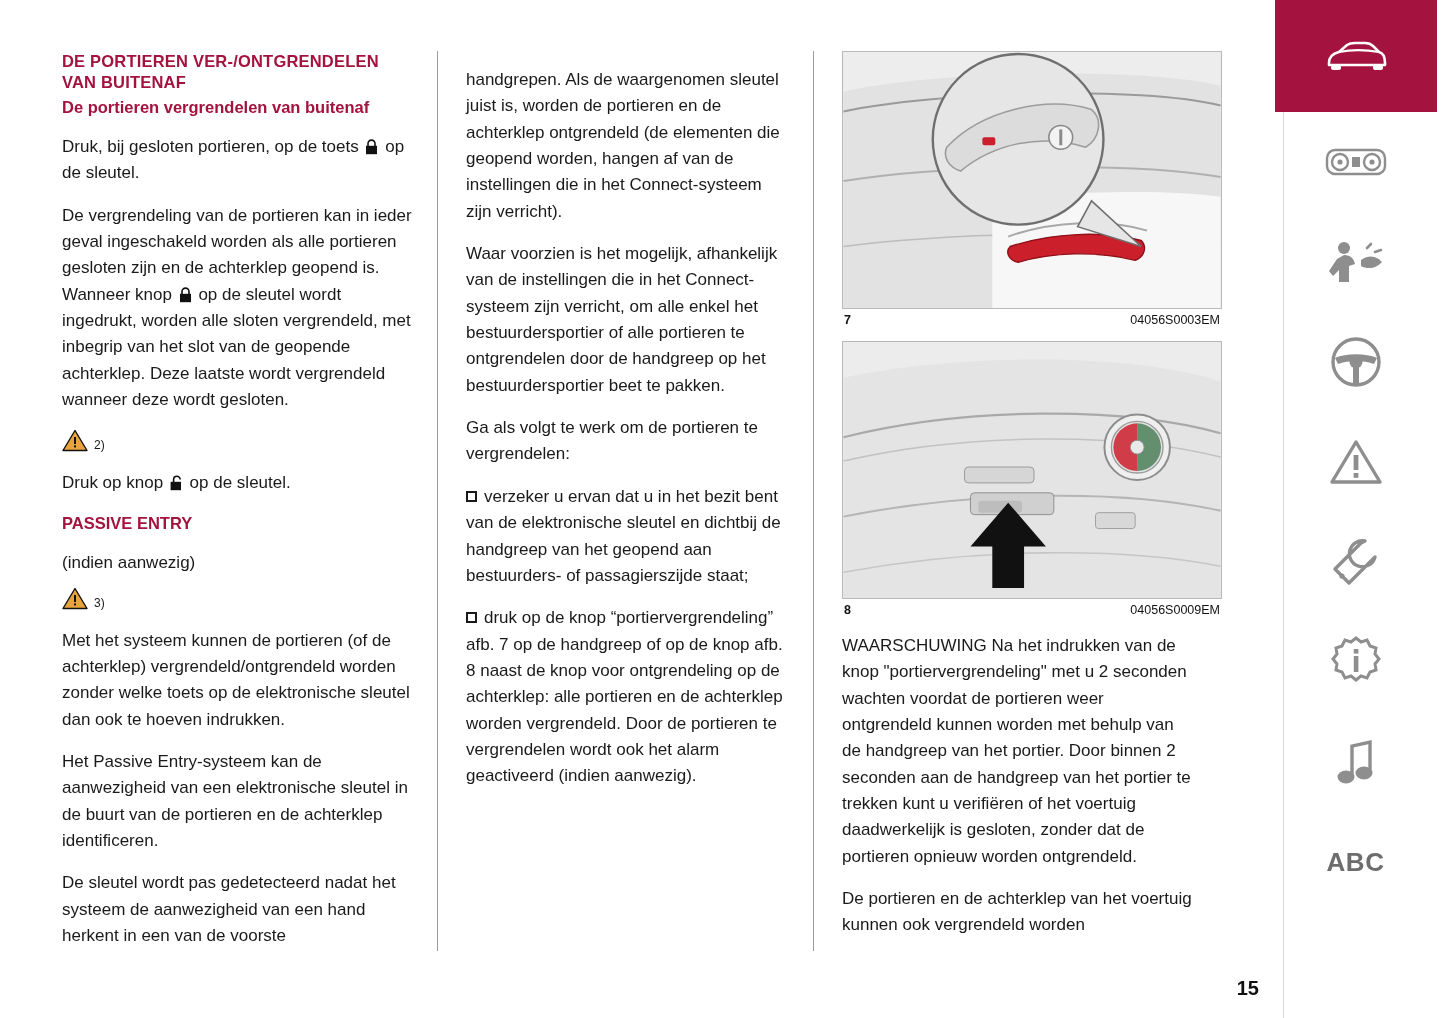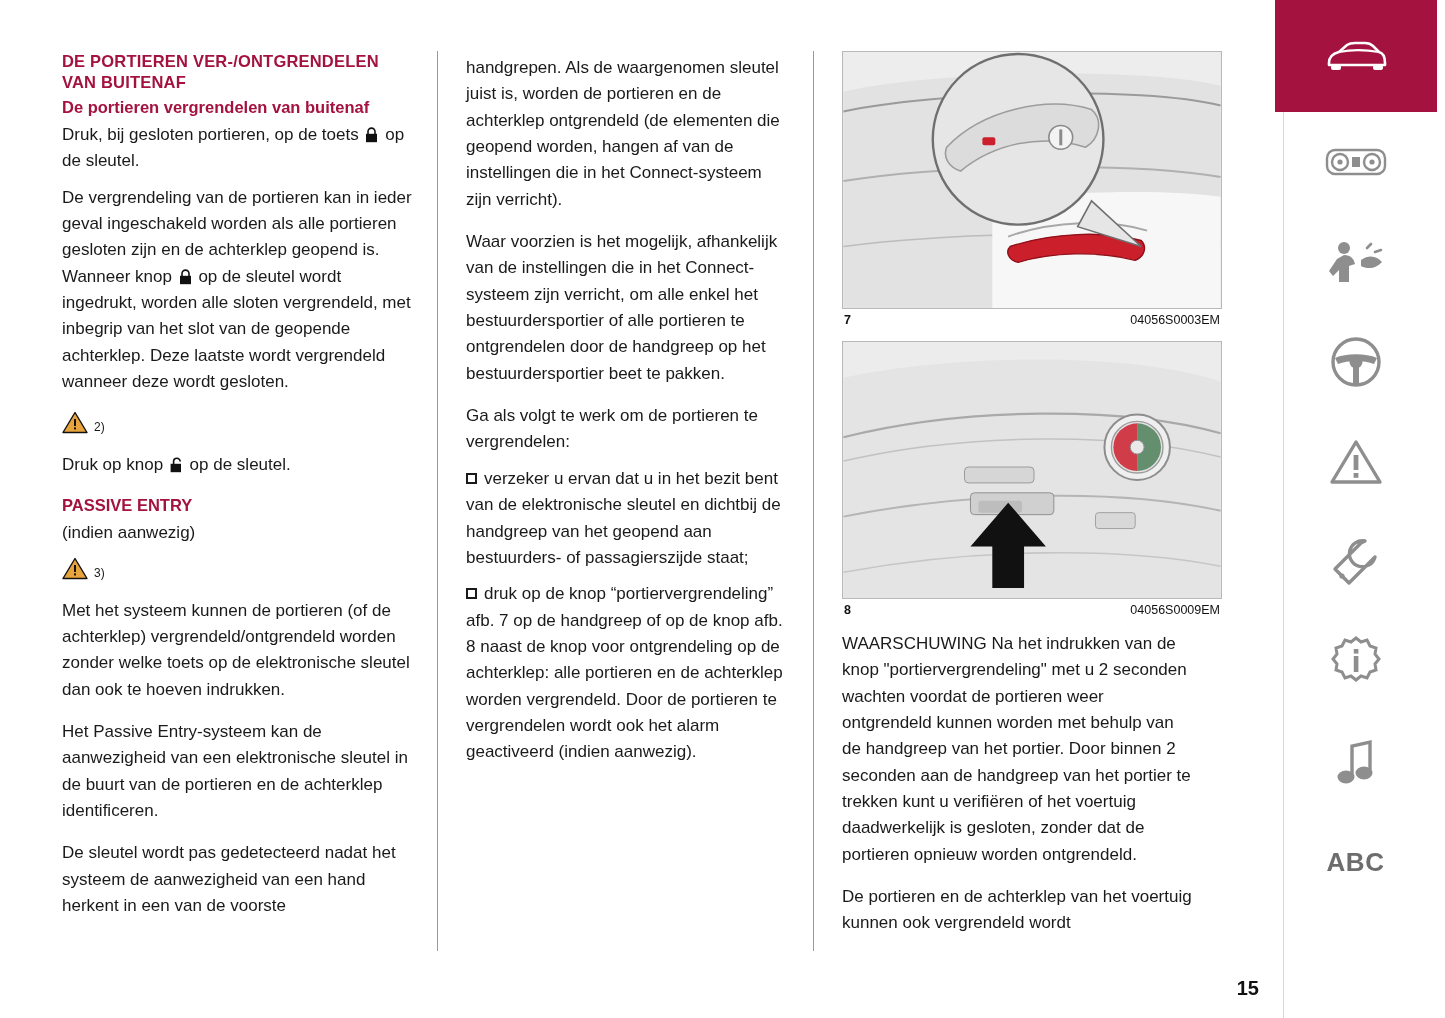--- a/index.html
+++ b/index.html
@@ -54,21 +54,21 @@
     color: #a4123f;
     font-size: 16.5px;
     font-weight: bold;
     line-height: 1.3;
     margin: 10px 0 3px 0;
   }
   h3.sub-red.first { margin-top: 2px; }
   p {
     font-size: 17px;
     line-height: 1.55;
-    margin: 4px 0 16px 0;
+    margin: 16px 0 16px 0;
     color: #1a1a1a;
   }
   p.tight { margin-bottom: 10px; }
   .inline-lock {
     display:inline-block;
     width: 13px; height: 16px;
     vertical-align: -3px;
     margin: 0 2px;
   }
   .warn-row { margin: 4px 0 18px 0; display:flex; align-items:flex-end; gap:6px;}
@@ -279,21 +279,21 @@
               <path d="M150 248 L150 206 L128 206 L166 162 L204 206 L182 206 L182 248 Z" fill="#111"></path>
             </svg>
           </div>
           <div class="fig-cap">
             <span class="num">8</span>
             <span class="code">04056S0009EM</span>
           </div>
         </div>
 
         <p>WAARSCHUWING Na het indrukken van de knop "portiervergrendeling" met u 2 seconden wachten voordat de portieren weer ontgrendeld kunnen worden met behulp van de handgreep van het portier. Door binnen 2 seconden aan de handgreep van het portier te trekken kunt u verifiëren of het voertuig daadwerkelijk is gesloten, zonder dat de portieren opnieuw worden ontgrendeld.</p>
-        <p>De portieren en de achterklep van het voertuig kunnen ook vergrendeld wordt</p>
+        <p>De portieren en de achterklep van het voertuig kunnen ook vergrendeld worden</p>
       </div>
     </div>
 
     <div class="page-num">15</div>
   </div>
 
   <div class="sidebar">
 
     <div class="side-active">
       <svg width="62" height="34" viewBox="0 0 62 34">

